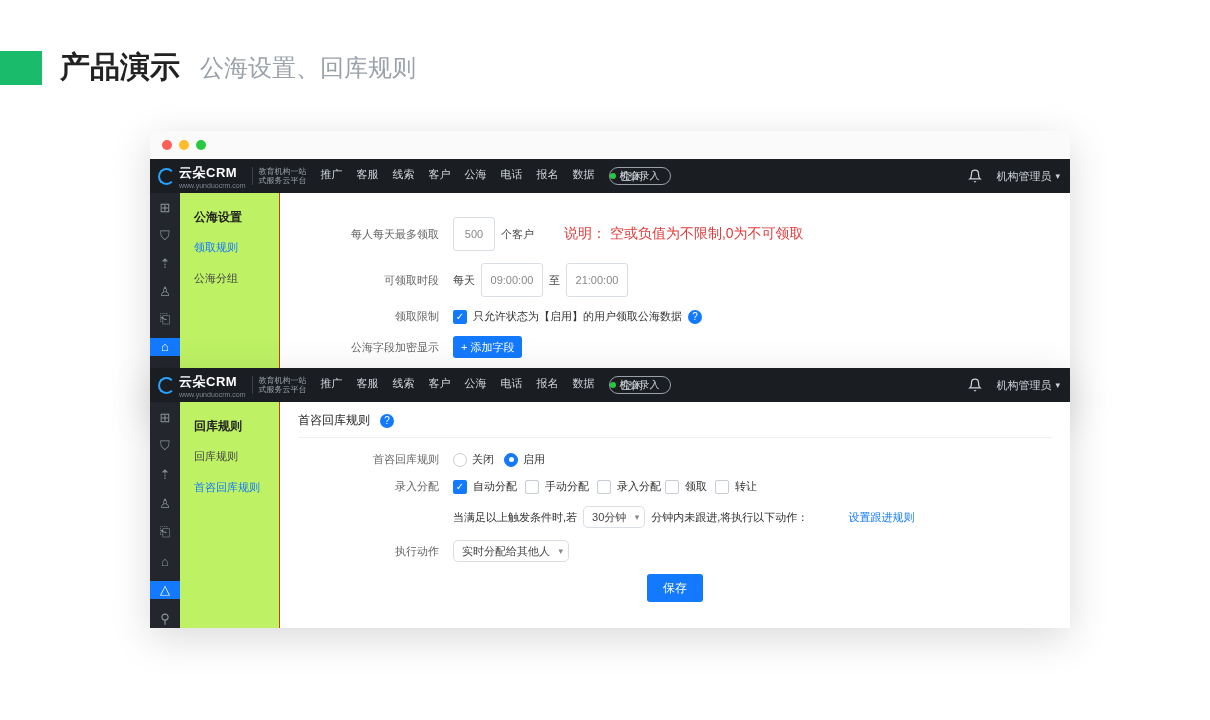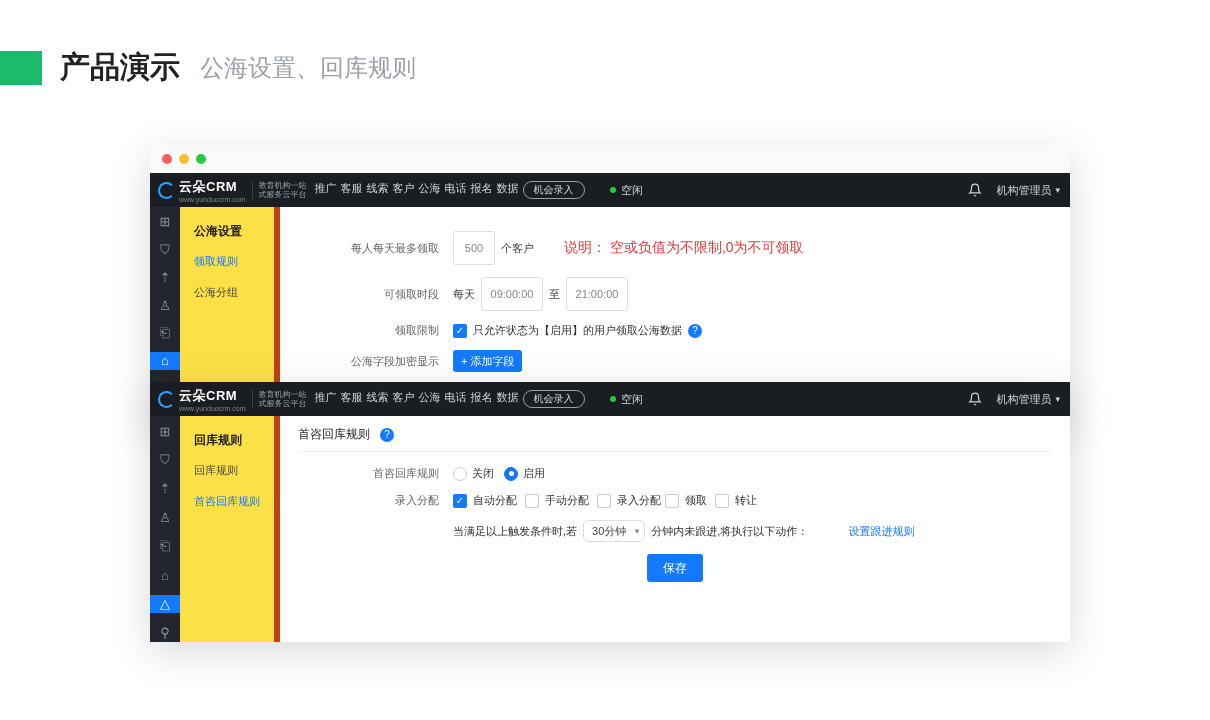--- a/index.html
+++ b/index.html
@@ -1,51 +1,51 @@
 <!DOCTYPE html>
 <html><head>
 <meta charset="utf-8">
 <style>
   *{box-sizing:border-box;margin:0;padding:0;font-family:"Microsoft YaHei","PingFang SC",Arial,sans-serif}
   body{background:#fff;width:1210px;height:720px;overflow:hidden}
   .slide-title{position:absolute;left:0;top:47px;display:flex;align-items:center}
   .slide-title .bar{width:42px;height:34px;background:#1abb6a}
   .slide-title .big{font-size:30px;font-weight:700;margin-left:18px;color:#222}
   .slide-title .sub{font-size:24px;color:#9aa1a9;margin-left:20px}
-  .canvas{position:absolute;left:150px;top:145px;width:920px;height:560px}
+  .canvas{position:absolute;left:150px;top:131px;width:920px;height:560px}
 
   .window{position:absolute;background:#fff;border-radius:8px 8px 0 0;box-shadow:0 10px 40px rgba(0,0,0,.15)}
   .w1{left:0;top:0;width:920px;height:280px;z-index:1}
   .w2{left:0;top:237px;width:920px;height:260px;z-index:2}
 
   .mac{height:28px;display:flex;align-items:center;padding-left:12px;gap:7px;background:#fafafa;border-radius:8px 8px 0 0}
   .dot{width:10px;height:10px;border-radius:50%}
   .dot.r{background:#ff5f56}.dot.y{background:#ffbd2e}.dot.g{background:#27c93f}
 
   .topbar{height:34px;background:#1a1d22;display:flex;align-items:center;color:#c8ced6;font-size:11px;position:relative}
   .logo{display:flex;align-items:center;padding:0 8px;color:#fff}
   .logo .c{width:17px;height:17px;border:2.5px solid #29a3ff;border-right-color:transparent;border-radius:50%;margin-right:4px;position:relative}
   .logo .name{font-size:13px;font-weight:600;letter-spacing:.5px}
   .logo .sep{width:1px;height:18px;background:#3a3f47;margin:0 6px}
   .logo .slogan{font-size:8px;line-height:9px;color:#9aa1a9}
-  .mainnav{display:flex;gap:4px;}
+  .mainnav{display:flex;gap:14px;margin-left:6px}
   .mainnav span{cursor:pointer;color:#d2d7dc}
   .pill{border:1px solid #9aa1a9;border-radius:11px;padding:1px 10px;font-size:10px;color:#e6e9ec;cursor:pointer}
   .status{display:flex;align-items:center;gap:5px;color:#cfd4d9;position:absolute;left:460px}
   .status .sdot{width:6px;height:6px;border-radius:50%;background:#27c93f}
   .topright{position:absolute;right:10px;display:flex;align-items:center;gap:14px;color:#cfd4d9}
   .bell{width:14px;height:14px}
   .topright .user{display:flex;align-items:center;gap:4px;cursor:pointer}
 
   .body{display:flex;height:calc(100% - 62px)}
   .w2 .body{height:calc(100% - 34px)}
   .iconrail{width:30px;background:#23262d;display:flex;flex-direction:column;align-items:center;padding-top:6px;gap:10px}
   .iconrail .ri{width:30px;height:22px;display:flex;align-items:center;justify-content:center;color:#8d949d;font-size:13px}
   .iconrail .ri.active{background:#1379ff;color:#fff}
-  .sidenav{width:100px;background:#fde047;border-right:6px solid #c2410c;padding-top:10px}
+  .sidenav{width:100px;background:#bef264;border-right:1px solid #c2410c;padding-top:10px}
   .sidenav .hd{font-size:12px;font-weight:600;color:#222;padding:6px 14px}
   .sidenav .item{font-size:11px;color:#444;padding:8px 14px;cursor:pointer}
   .sidenav .item.active{color:#1379ff}
   .content{flex:1;background:#fff;padding:10px 18px 0 18px;font-size:11px;color:#333}
   .content .chd{display:flex;align-items:center;gap:10px;padding-bottom:8px;border-bottom:1px solid #eef0f3;color:#222;font-size:12px}
   .helpq{width:14px;height:14px;border-radius:50%;background:#1379ff;color:#fff;font-size:10px;display:inline-flex;align-items:center;justify-content:center}
 
   .form{padding-top:14px}
   .row{display:flex;align-items:center;margin-bottom:12px}
   .row .lbl{width:155px;text-align:right;color:#666;padding-right:14px;font-size:11px}
@@ -258,20 +258,24 @@
             <span class="cb off"></span>
               <span>转让</span>
           </div>
           <div class="row">
             <div class="lbl"></div>
             <span>当满足以上触发条件时,若</span>
             <span class="dd" style="margin:0 6px">30分钟</span>
             <span>分钟内未跟进,将执行以下动作：</span>
             <span class="link" style="margin-left:40px">设置跟进规则</span>
           </div>
+          <div class="row">
+            <div class="lbl">执行动作</div>
+            <span class="dd">实时分配给其他人</span>
+          </div>
           <div class="savebox">
             <button class="btn-blue big">保存</button>
           </div>
         </div>
       </div>
     </div>
   </div>
 
 </div>
 

